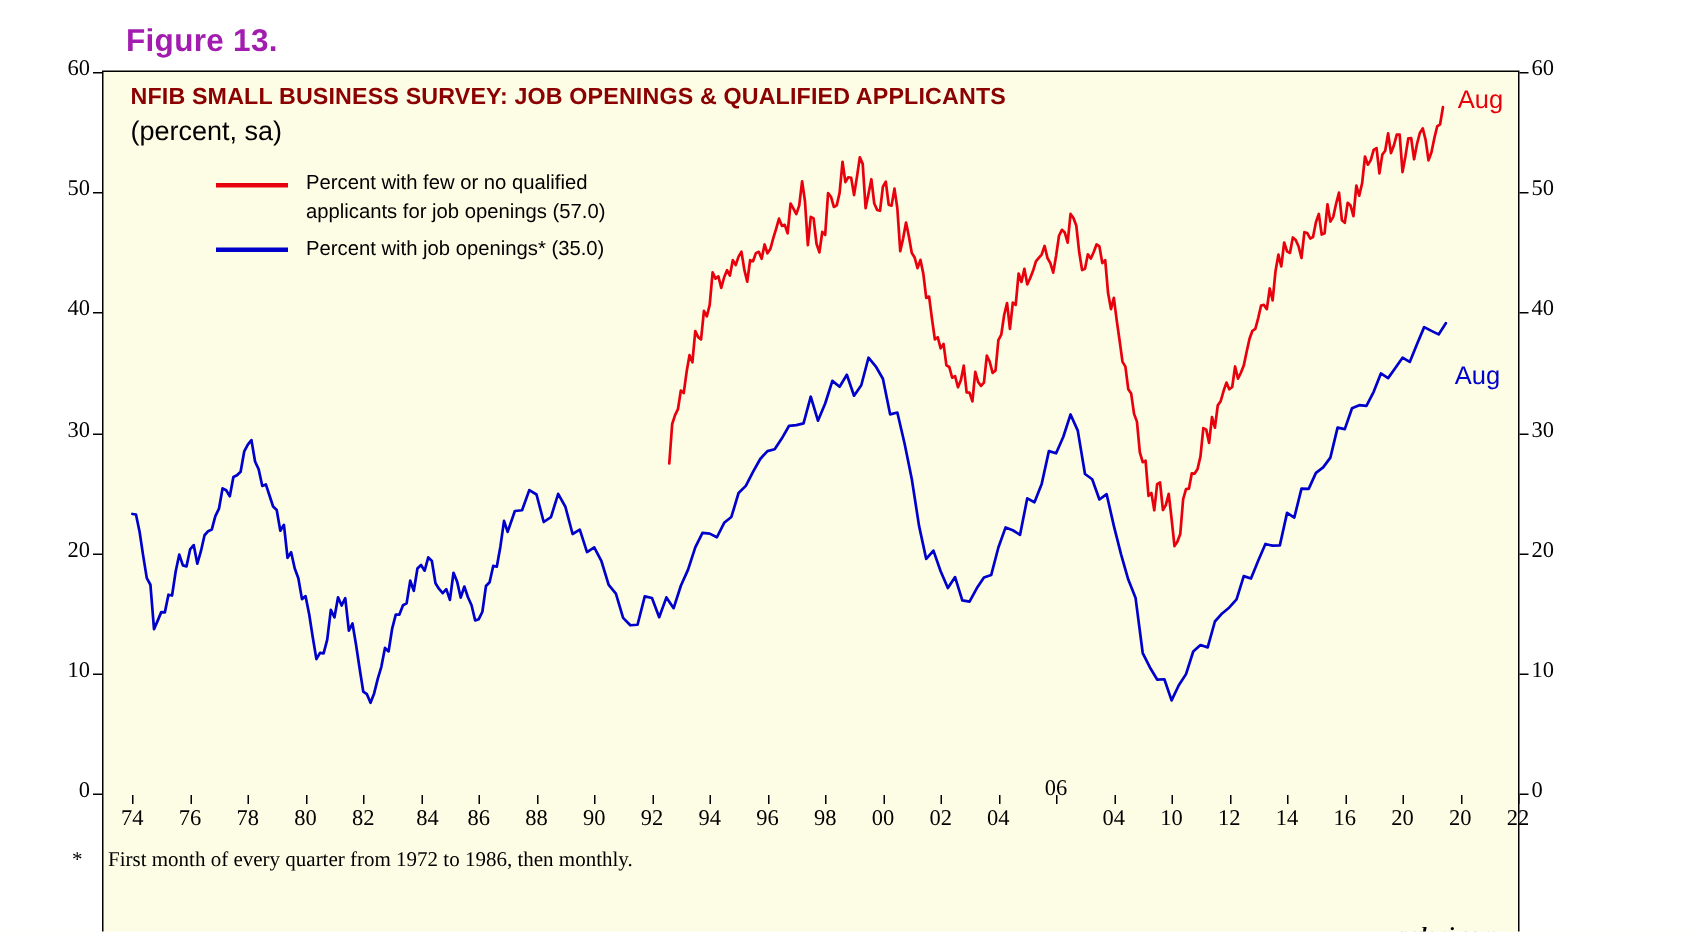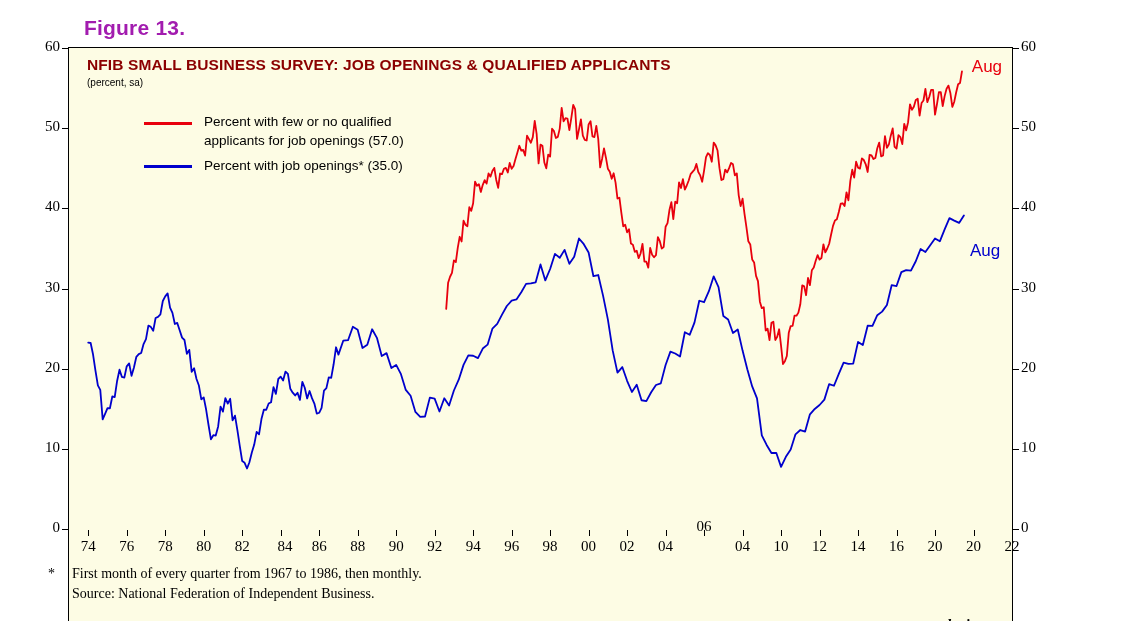--- a/index.html
+++ b/index.html
@@ -56,21 +56,21 @@
     font-weight: bold;
     color: #8b0000;
     white-space: nowrap;
     letter-spacing: 0.1px;
   }
   .chart-subtitle {
     position: absolute;
     left: 18px;
     top: 29px;
     font-family: "Liberation Sans", sans-serif;
-    font-size: 10px;
+    font-size: 18px;
     color: #000;
     white-space: nowrap;
   }
   .legend {
     position: absolute;
     left: 75px;
     top: 64px;
     font-family: "Liberation Sans", sans-serif;
     font-size: 13.5px;
     color: #000;
@@ -257,16 +257,15 @@
       <div class="axis-label xtick" style="left: 881.531px; top: 538px;">16</div>
       <div class="tick-mark" style="left: 935.02px; top: 530px; width: 1px; height: 6px;"></div>
       <div class="axis-label xtick" style="left: 920.02px; top: 538px;">20</div>
       <div class="tick-mark" style="left: 973.51px; top: 530px; width: 1px; height: 6px;"></div>
       <div class="axis-label xtick" style="left: 958.51px; top: 538px;">20</div>
       <div class="tick-mark" style="left: 1012px; top: 530px; width: 1px; height: 6px;"></div>
       <div class="axis-label xtick" style="left: 997px; top: 538px;">22</div>
     </div>
 
   <div class="footnote" id="footnote-star">*</div>
-  <div class="footnote" id="footnote-1">First month of every quarter from 1967 to 1986, then monthly.</div>
-  <div class="footnote" id="footnote-2">Source: National Federation of Independent Business.</div>
+  <div class="footnote" id="footnote-1">First month of every quarter from 1972 to 1986, then monthly.</div>
 
 </div>
 
 </body></html>

